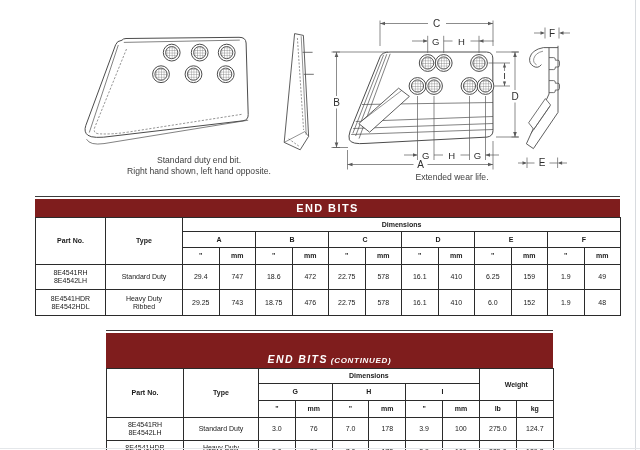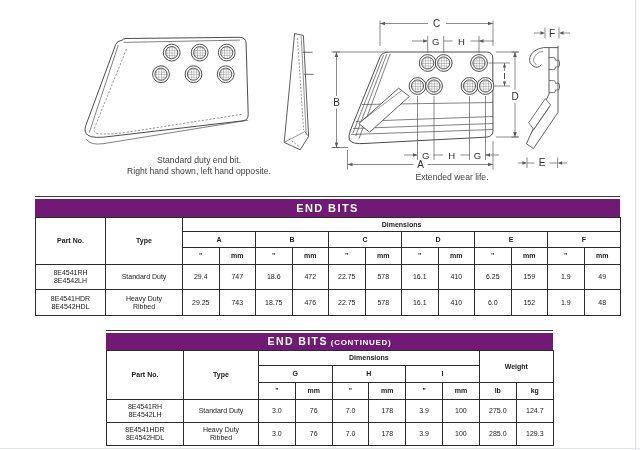--- a/index.html
+++ b/index.html
@@ -6,23 +6,23 @@
   #page{position:relative;width:640px;height:450px;background:#fff;overflow:hidden;
         font-family:"Liberation Sans",sans-serif;}
   .edge-right{position:absolute;left:635px;top:0;width:1px;height:450px;background:#d8dbdf;}
   .edge-bottom{position:absolute;left:0;top:448px;width:640px;height:1px;background:#e4e7ea;}
   svg.drawings{position:absolute;left:0;top:0;}
 
   .tbl{position:absolute;background:#fff;}
   #t1{left:35px;top:196px;width:585px;}
   #t2{left:106px;top:330px;width:447px;}
   .rule{height:1px;background:#3c3c3c;margin-bottom:2px;}
-  .banner{background:#701a75;color:#fff;text-align:center;font-weight:bold;
+  .banner{background:#7f1d1d;color:#fff;text-align:center;font-weight:bold;
           font-size:11px;letter-spacing:1.4px;padding:3px 0 3px;}
-  #t2 .banner{font-size:10.5px;padding:2px 0 3px;}
+  #t2 .banner{font-size:10.5px;padding:20px 0 3px;font-style:italic;}
   .banner .small{font-size:8px;letter-spacing:.7px;margin-left:3px;}
   table{width:100%;border-collapse:collapse;table-layout:fixed;border:1.5px solid #1c1c1c;}
   td{border:1px solid #2b2b2b;text-align:center;vertical-align:middle;padding:0;
      font-size:7px;line-height:8px;color:#1a1a1a;overflow:hidden;}
   .hd{font-weight:bold;}
   .pl{display:block;}
 </style>
 </head>
 <body>
 

